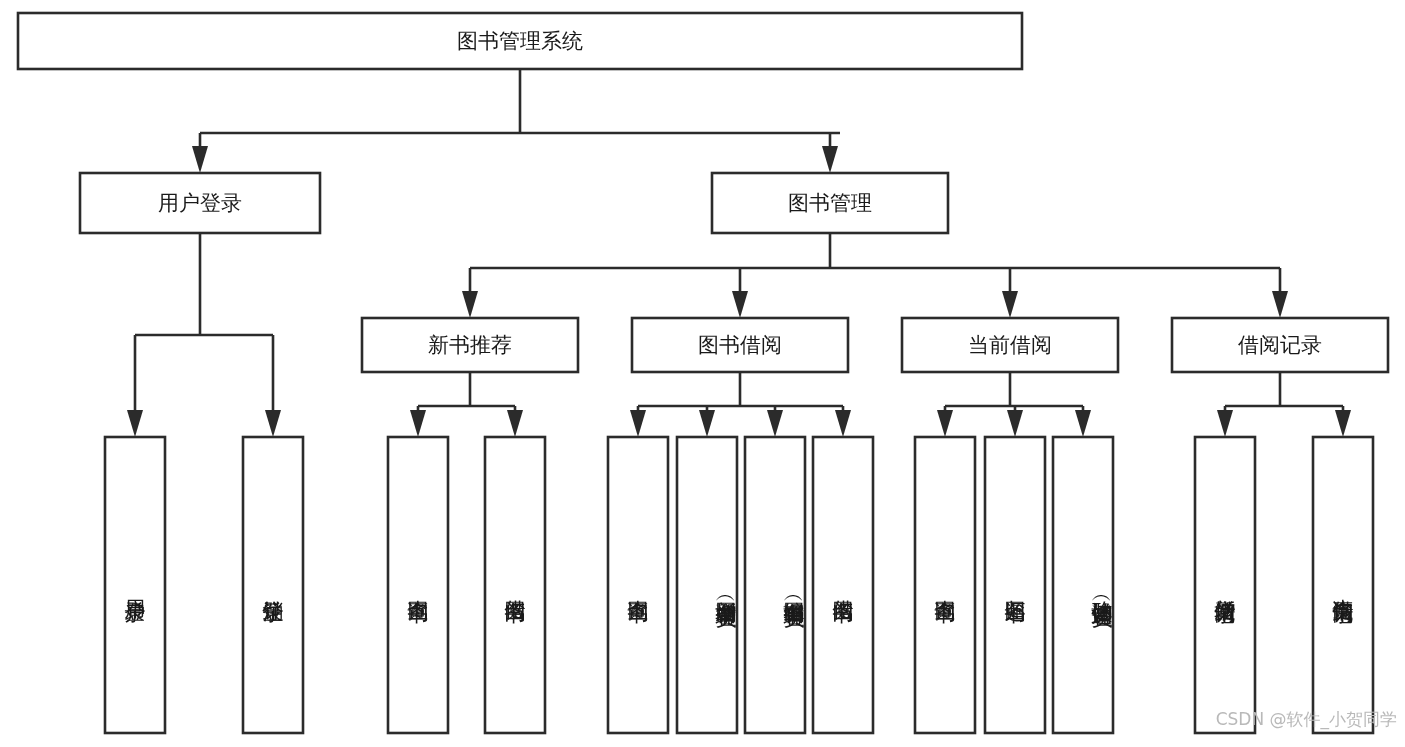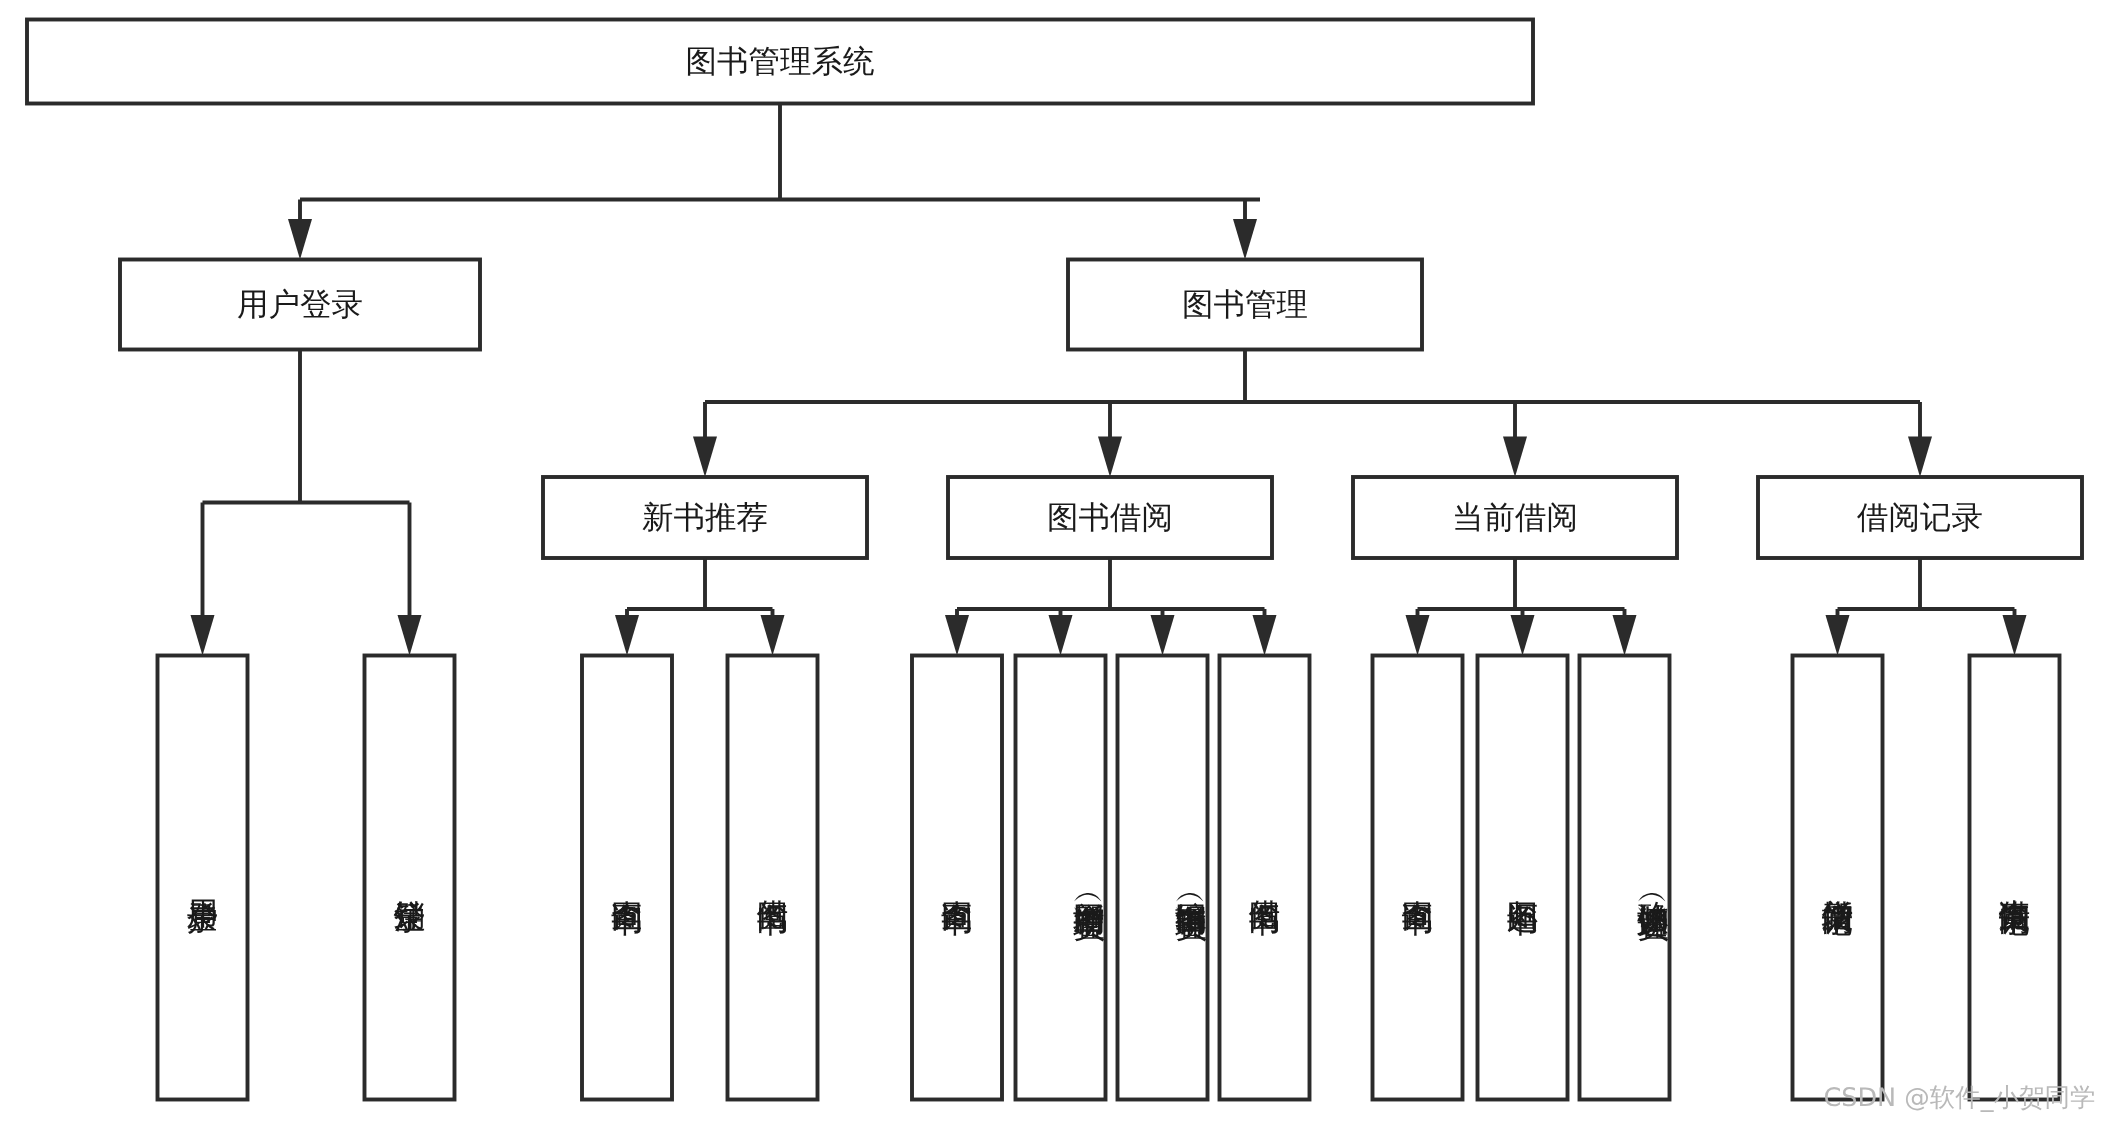--- a/index.html
+++ b/index.html
@@ -60,21 +60,21 @@
     color: #1a1a1a;
     letter-spacing: 1px;
     white-space: nowrap;
     text-align: center;
     pointer-events: none;
     user-select: none;
   }
   .watermark {
     position: absolute;
     right: 8px;
-    bottom: 4px;
+    bottom: 16px;
     font-family: "DejaVu Sans", "Liberation Sans", sans-serif;
     font-size: 17px;
     color: #b9b9b9;
     white-space: nowrap;
     user-select: none;
   }
 </style>
 </head>
 <body>
 

